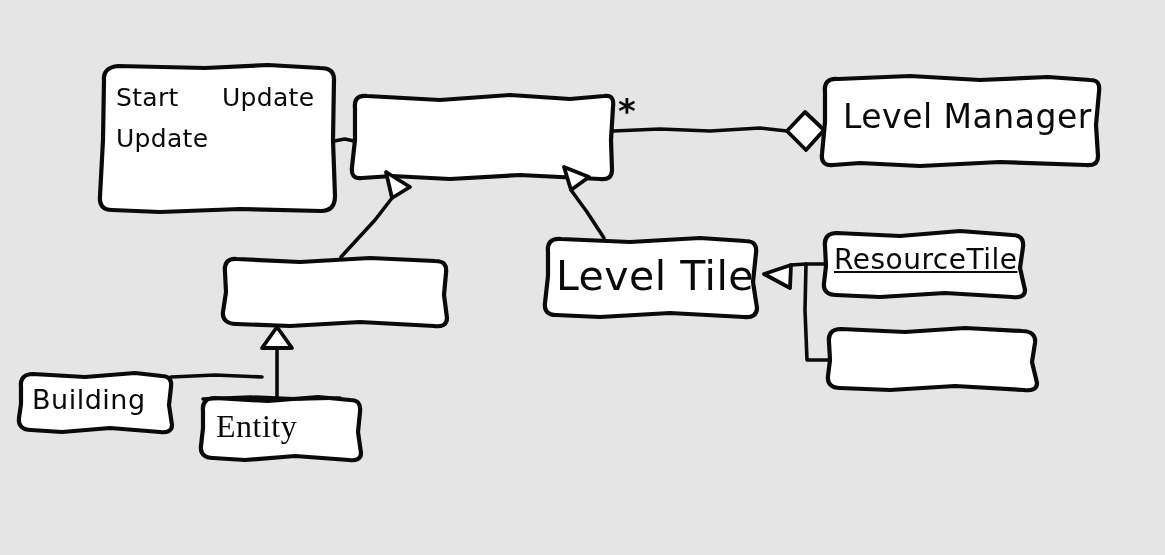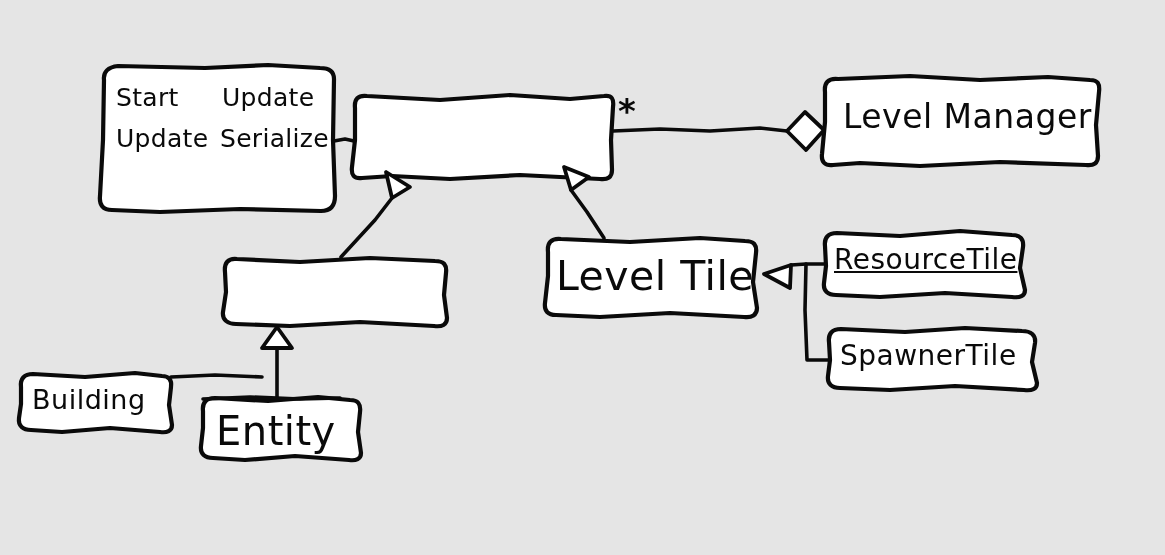--- a/index.html
+++ b/index.html
@@ -128,31 +128,29 @@
     <path class="sketch-stroke conn-line" d="M 277 398 L 277 370 L 277 348"></path>
     <path class="sketch-stroke conn-line" d="M 203 399 L 250 397 L 300 399 L 340 398"></path>
     <path class="sketch-stroke arrow-head" d="M 277 348 L 262 348 L 277 327 L 292 348 Z"></path>
 
   </svg>
 
   <div class="method-cell" style="left:116px; top:83px;">Start</div>
   <div class="method-cell" style="left:116px; top:124px;">Update</div>
 
   <div class="method-cell" style="left:222px; top:83px;">Update</div>
-  <div class="method-cell" style="left:220px; top:124px;">Serialize</div>
 
 
   <div class="node-label" style="left:843px; top:97px; font-size:33px;text-align:right;">Level Manager</div>
 
 
   <div class="node-label" style="left:556px; top:252px; font-size:41px;">Level Tile</div>
 
   <div class="node-label" style="left:834px; top:243px; font-size:28px;text-decoration:underline;">ResourceTile</div>
 
-  <div class="node-label" style="left:840px; top:339px; font-size:28px;">SpawnerTile</div>
 
   <div class="node-label" style="left:32px; top:384px; font-size:27px;">Building</div>
 
-  <div class="node-label" style="left:216px; top:408px; font-size:40px;">Entity</div>
+  <div class="node-label" style="left:216px; top:408px; font-size:32px;font-family:Liberation Serif, serif;">Entity</div>
 
   <div class="mult-star" style="left:618px; top:94px;">*</div>
 
 </div>
 
 </body></html>

